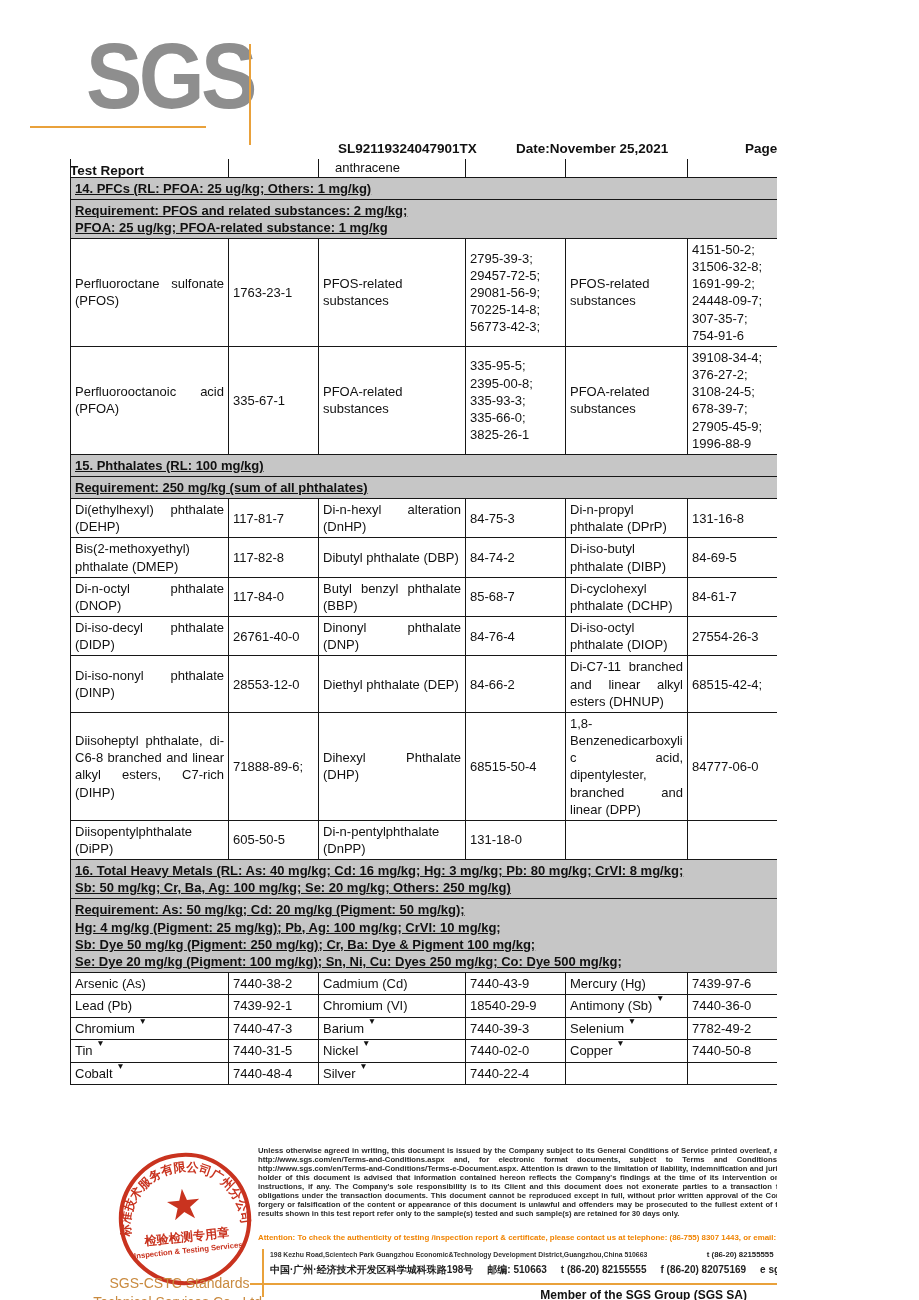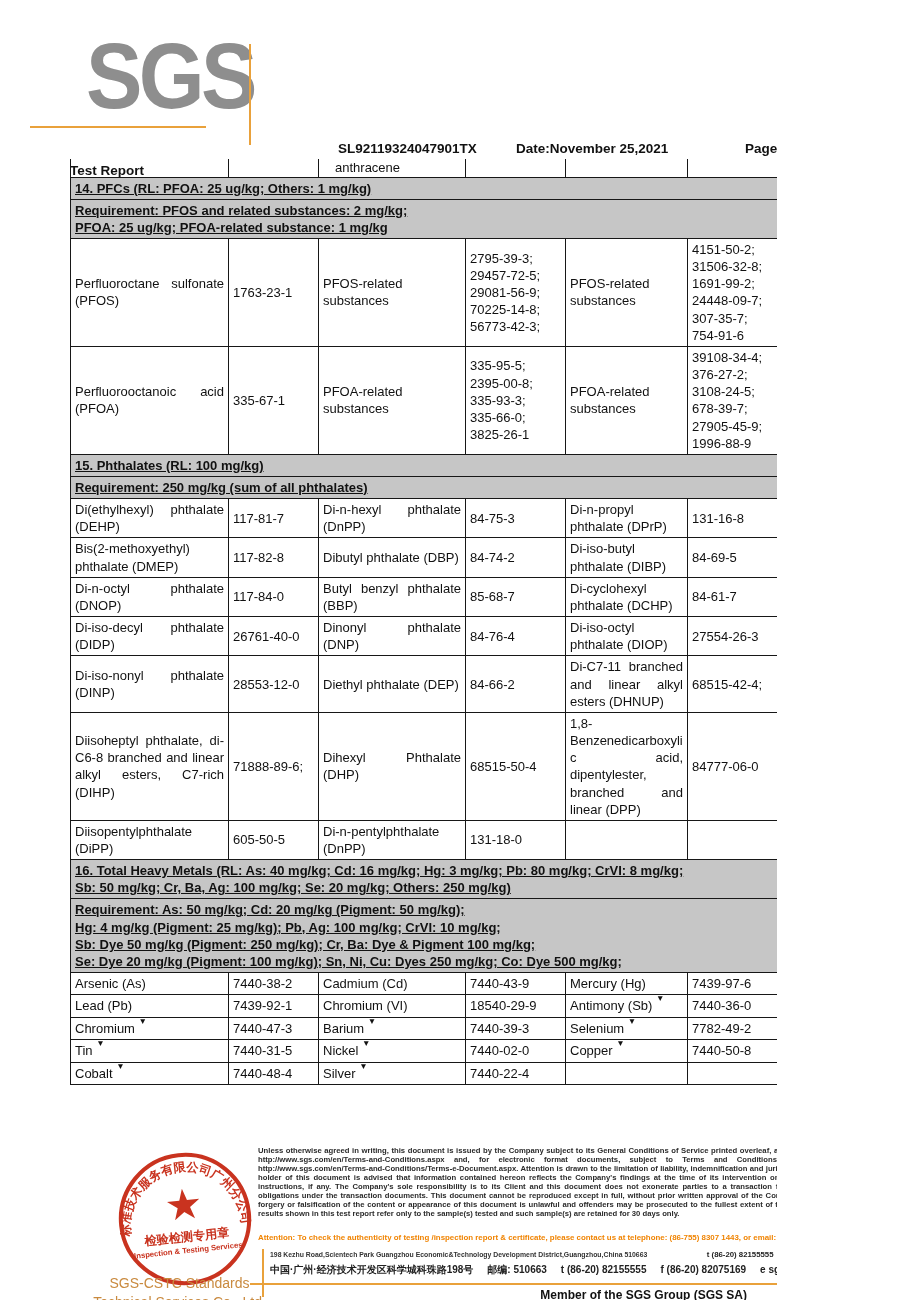--- a/index.html
+++ b/index.html
@@ -138,21 +138,21 @@
           </tr>
           <tr>
             <td colspan="6" class="gray">15. Phthalates (RL: 100 mg/kg)</td>
           </tr>
           <tr>
             <td colspan="6" class="gray">Requirement: 250 mg/kg (sum of all phthalates)</td>
           </tr>
           <tr class="data-row">
             <td class="name">Di(ethylhexyl) phthalate (DEHP)</td>
             <td class="cas">117-81-7</td>
-            <td class="name">Di-n-hexyl phthalate (DnPP)</td>
+            <td class="name">Di-n-hexyl alteration (DnHP)</td>
             <td class="cas">84-75-3</td>
             <td class="name">Di-n-propyl phthalate (DPrP)</td>
             <td class="cas">131-16-8</td>
           </tr>
           <tr class="data-row">
             <td class="name">Bis(2-methoxyethyl) phthalate (DMEP)</td>
             <td class="cas">117-82-8</td>
             <td class="name">Dibutyl phthalate (DBP)</td>
             <td class="cas">84-74-2</td>
             <td class="name">Di-iso-butyl phthalate (DIBP)</td>

